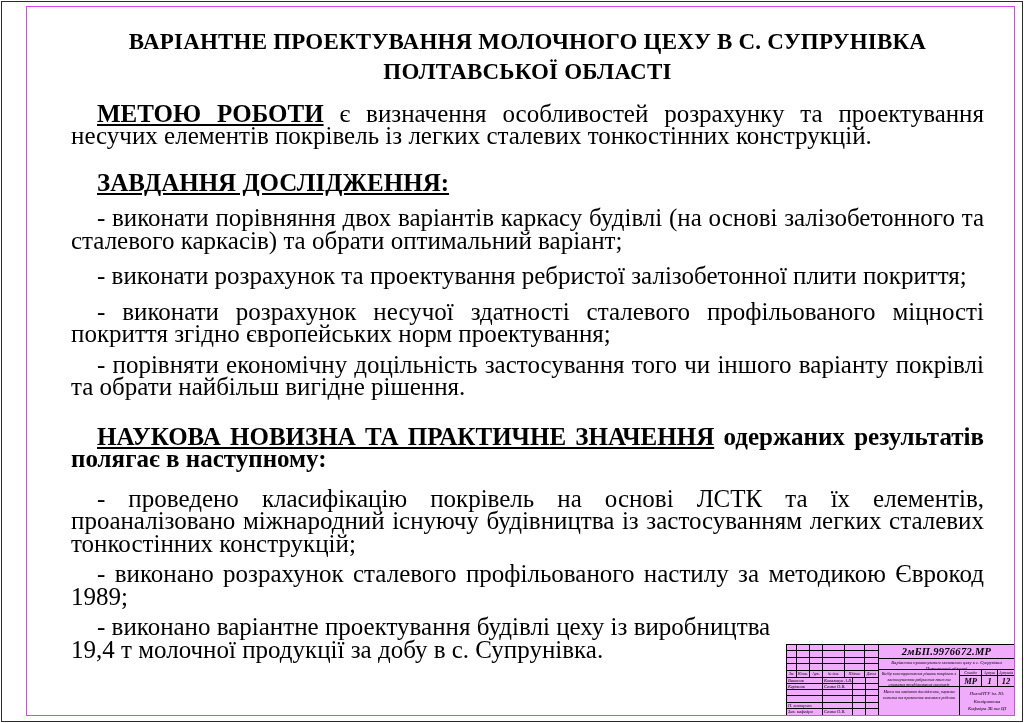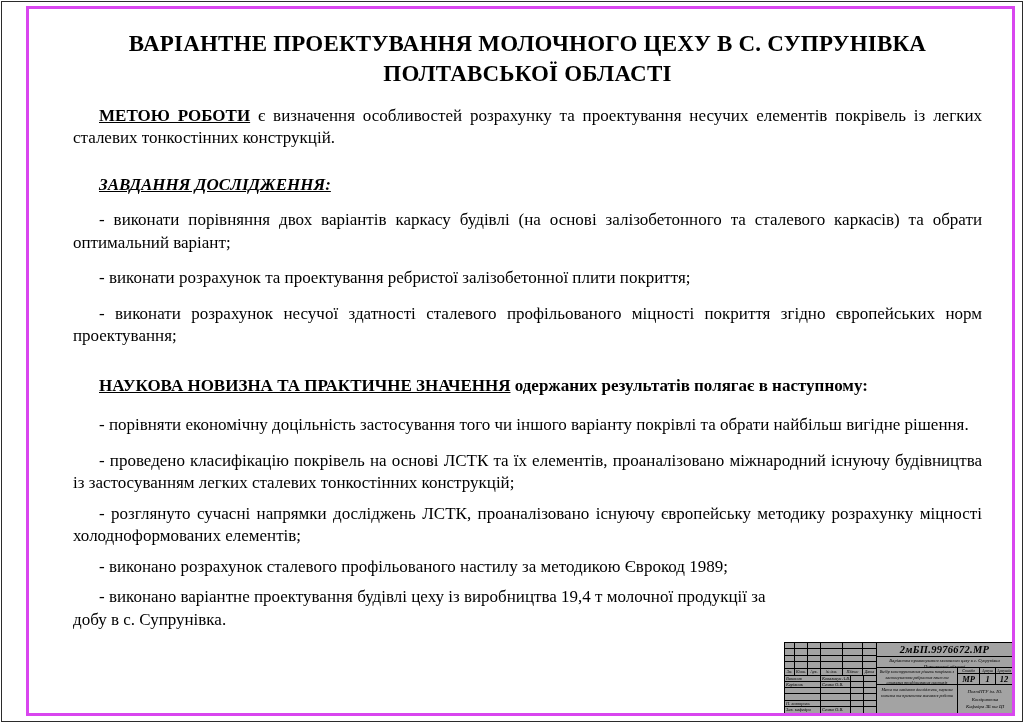--- a/index.html
+++ b/index.html
@@ -1,41 +1,41 @@
 <!DOCTYPE html>
 <html><head>
 <meta charset="utf-8">
 <style>
   html,body{margin:0;padding:0;}
   body{
     width:1024px;height:723px;background:#fff;color:#000;
     font-family:"Liberation Serif", serif;position:relative;overflow:hidden;
   }
   .outer-border{position:absolute;left:1px;top:1px;right:1px;bottom:1px;border:1px solid #2b2b2b;}
-  .frame{position:absolute;left:26px;top:6px;right:9px;bottom:7px;border:3px solid #d946ef;}
+  .frame{position:absolute;left:26px;top:6px;right:9px;bottom:7px;border:1px solid #d946ef;}
   .content{position:absolute;left:44px;right:30px;top:12px;}
   .title{
     text-align:center;font-weight:bold;font-size:23px;line-height:1.3;
     margin:8px 10px 16px 10px;letter-spacing:.2px;
   }
   .p{
-    font-size:17px;line-height:22.5px;text-align:justify;
+    font-size:25px;line-height:22.5px;text-align:justify;
     text-indent:26px;margin:0 0 13px 0;
   }
   .h-underline{font-weight:bold;text-decoration:underline;}
   .b{font-weight:bold;}
-  .h2{margin-top:24px;font-style:italic;}
+  .h2{margin-top:24px;}
   .h3{margin-top:27px;margin-bottom:17px;}
   .mb-sm{margin-bottom:8px;}
   .wrap-stamp{width:705px;text-align:left;}
   
   .stamp{
     position:absolute;right:0;bottom:0;width:228px;height:71px;
     border-left:1px solid #000;border-top:1px solid #000;
-    display:flex;background:#a3a3a3;font-style:italic;box-sizing:border-box;
+    display:flex;background:#f0abfc;font-style:italic;box-sizing:border-box;
   }
   .stamp *{box-sizing:border-box;}
   .stamp-left{width:92px;border-right:1px solid #000;display:flex;flex-direction:column;}
   .rev-table{height:26px;display:grid;grid-template-columns:10px 13px 13px 22px 20px 1fr;grid-template-rows:repeat(4,1fr);}
   .rc{border-right:1px solid #000;border-bottom:1px solid #000;}
   .rc:nth-child(6n){border-right:none;}
   .rev-head{height:7px;display:grid;grid-template-columns:10px 13px 13px 22px 20px 1fr;font-size:4px;line-height:6px;text-align:center;}
   .rev-head div{border-right:1px solid #000;border-bottom:1px solid #000;overflow:hidden;}
   .rev-head div:last-child{border-right:none;}
   .pers-row{height:6.3px;display:grid;grid-template-columns:36px 30px 13px 1fr;font-size:4.5px;line-height:6px;}
@@ -74,26 +74,25 @@
 
     <div class="title">ВАРІАНТНЕ ПРОЕКТУВАННЯ МОЛОЧНОГО ЦЕХУ В С. СУПРУНІВКА ПОЛТАВСЬКОЇ ОБЛАСТІ</div>
 
     <p class="p"><span class="h-underline">МЕТОЮ РОБОТИ</span><span> є визначення особливостей розрахунку та проектування несучих елементів покрівель із легких сталевих тонкостінних конструкцій.</span></p>
 
     <p class="p h2"><span class="h-underline">ЗАВДАННЯ ДОСЛІДЖЕННЯ:</span></p>
 
     <p class="p">- виконати порівняння двох варіантів каркасу будівлі (на основі залізобетонного та сталевого каркасів) та обрати оптимальний варіант;</p>
     <p class="p">- виконати розрахунок та проектування ребристої залізобетонної плити покриття;</p>
     <p class="p mb-sm">- виконати розрахунок несучої здатності сталевого профільованого міцності покриття згідно європейських норм проектування;</p>
+    <p class="p">- порівняти економічну доцільність застосування того чи іншого варіанту покрівлі та обрати найбільш вигідне рішення.</p>
+
     <p class="p h3"><span class="h-underline">НАУКОВА НОВИЗНА ТА ПРАКТИЧНЕ ЗНАЧЕННЯ</span><span class="b"> одержаних результатів полягає в наступному:</span></p>
 
-    <p class="p">- порівняти економічну доцільність застосування того чи іншого варіанту покрівлі та обрати найбільш вигідне рішення.</p>
-
     <p class="p mb-sm">- проведено класифікацію покрівель на основі ЛСТК та їх елементів, проаналізовано міжнародний існуючу будівництва із застосуванням легких сталевих тонкостінних конструкцій;</p>
-    <p class="p mb-sm">- розглянуто сучасні напрямки досліджень ЛСТК, проаналізовано існуючу європейську методику розрахунку міцності холодноформованих елементів;</p>
     <p class="p mb-sm">- виконано розрахунок сталевого профільованого настилу за методикою Єврокод 1989;</p>
     <p class="p wrap-stamp">- виконано варіантне проектування будівлі цеху із виробництва 19,4 т молочної продукції за добу в с. Супрунівка.</p>
 
   </div>
 
   <div class="stamp">
     <div class="stamp-left">
       <div class="rev-table">
         <i class="rc"></i>
           <i class="rc"></i>

